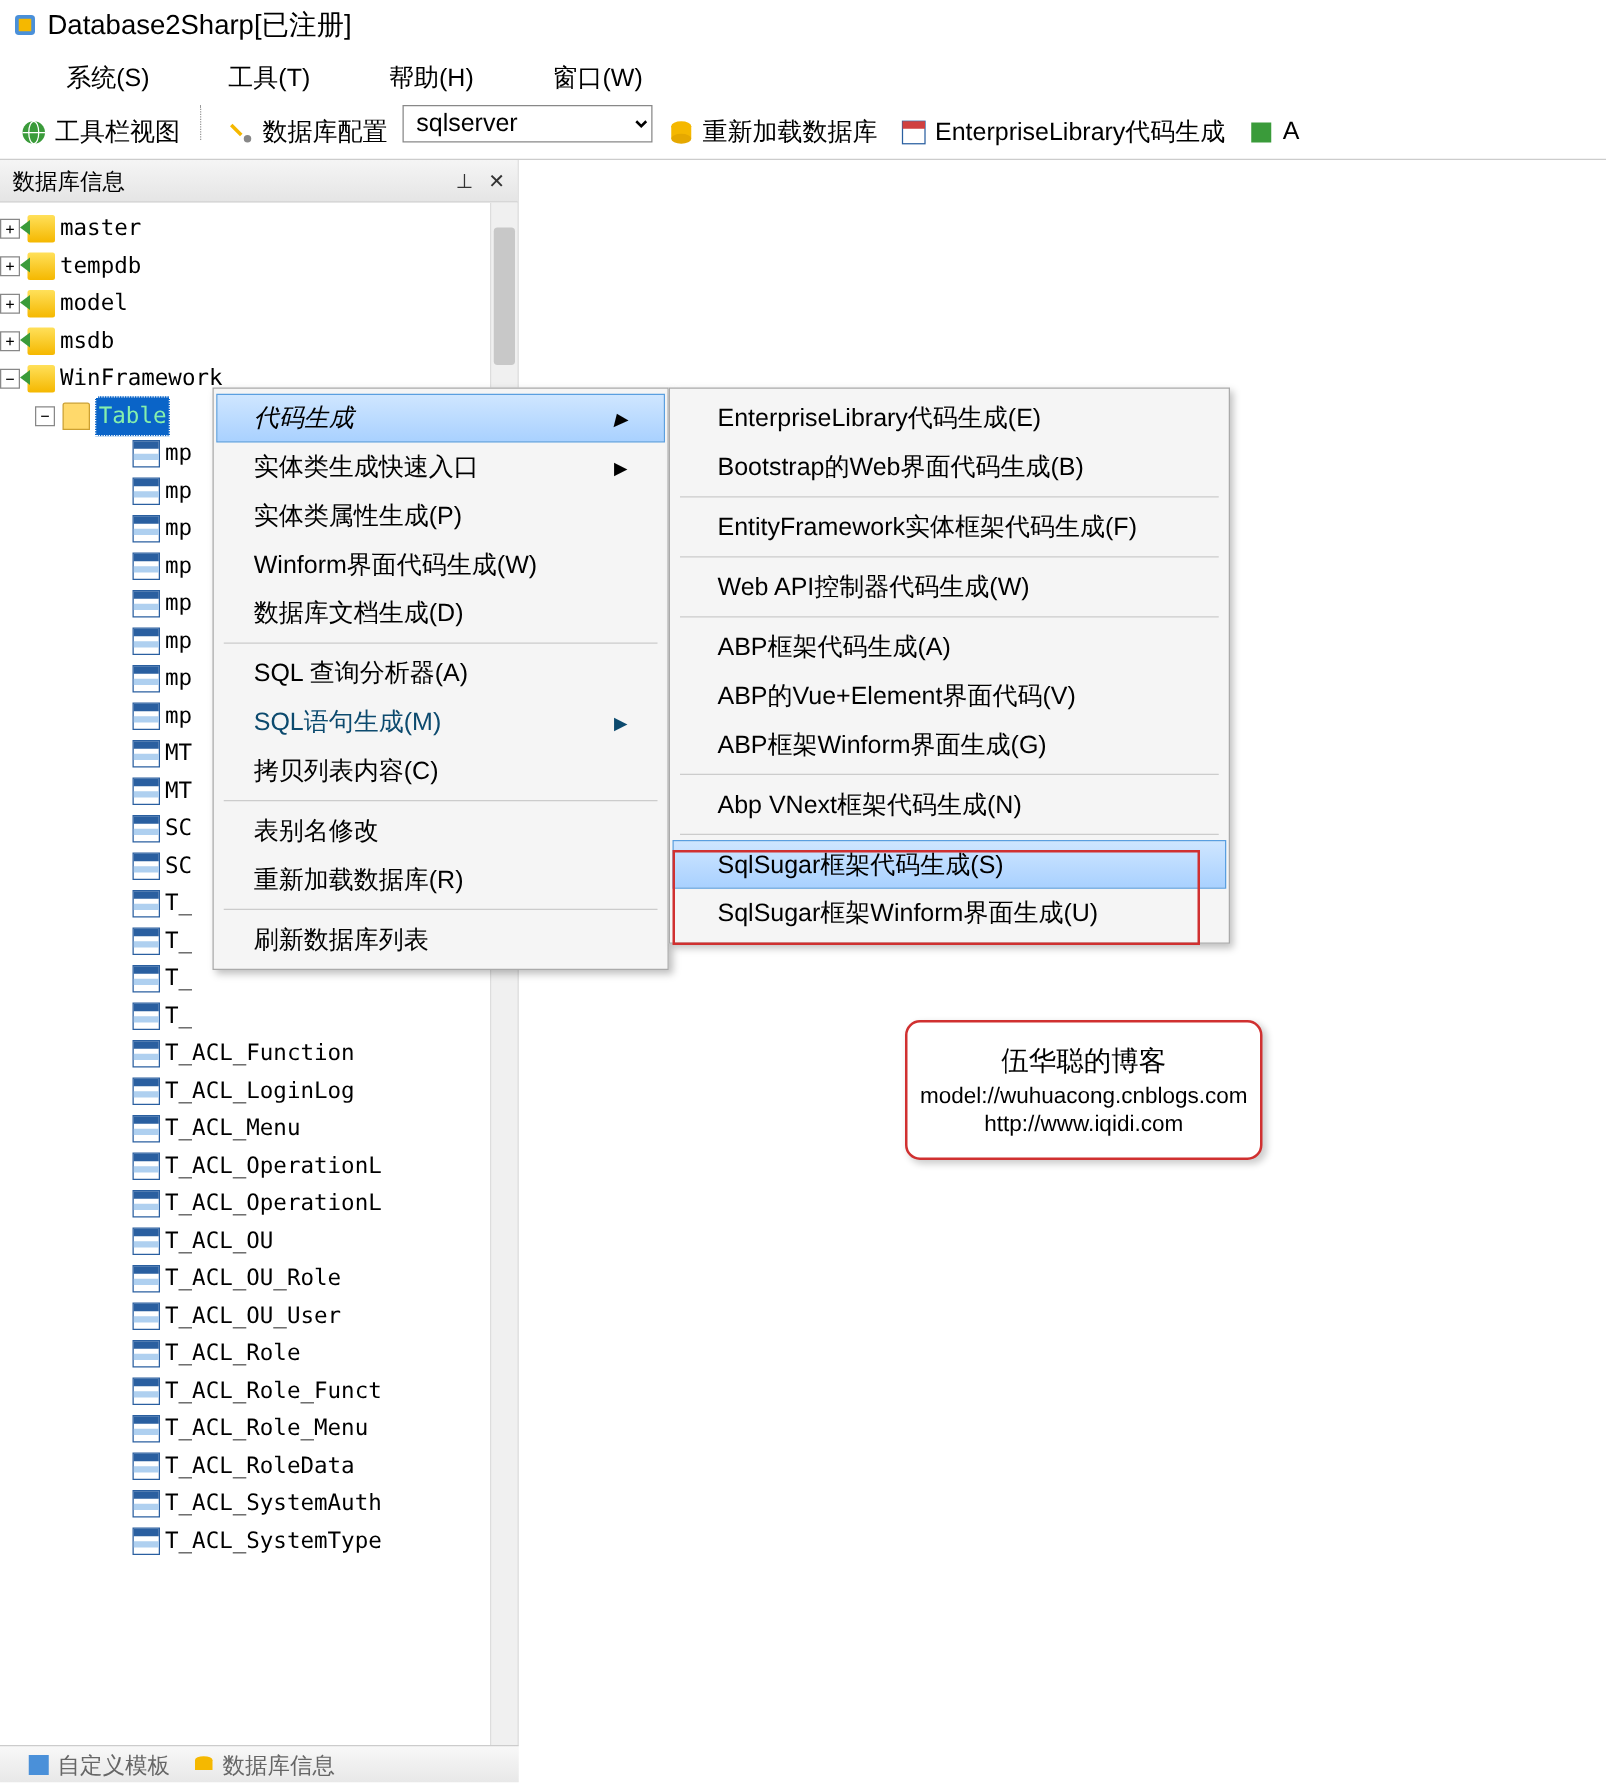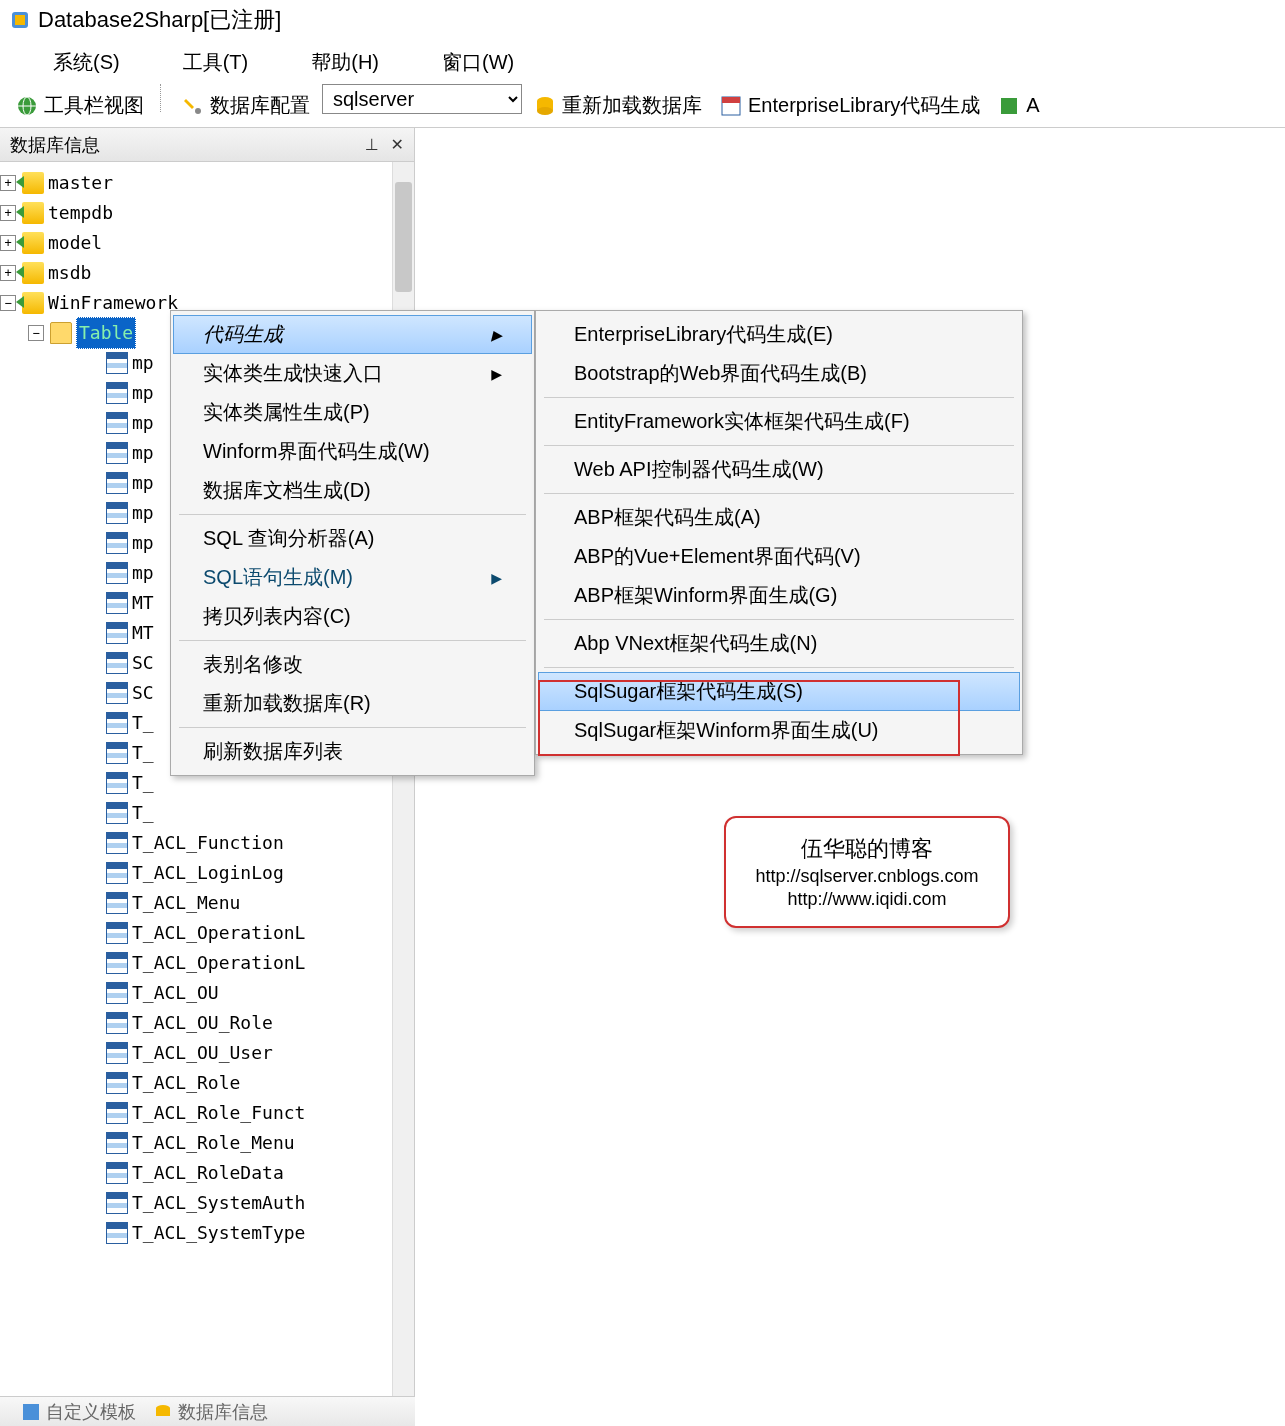--- a/index.html
+++ b/index.html
@@ -48,21 +48,21 @@
 .main { flex: 1; background: #fff; position: relative; }
 
 
 .context-menu { position: absolute; background: #f5f5f5; border: 1px solid #aaa; box-shadow: 3px 3px 6px rgba(0,0,0,0.25); font-size: 20px; padding: 4px 2px; }
 .context-menu .cm-item { padding: 6px 30px 6px 30px; display: flex; align-items: center; justify-content: space-between; position: relative; }
 .context-menu .cm-item.highlight { background: linear-gradient(#cfe6ff, #a9d1ff); border: 1px solid #5a9fe0; padding: 5px 29px 5px 29px; font-style: italic; }
 .context-menu .cm-item.disabled { color: #0c4a6e; }
 .context-menu .cm-sep { height: 1px; background: #ccc; margin: 4px 6px; }
 .context-menu .arrow { font-size: 14px; }
 .cm1 { left: 170px; top: 310px; width: 365px; }
-.cm2 { left: 535px; top: 310px; width: 488px; }
+.cm2 { left: 535px; top: 310px; width: 449px; }
 .cm2 .cm-item { padding-left: 36px; }
 .cm2 .cm-item.highlight2 { background: linear-gradient(#cfe6ff, #a9d1ff); border: 1px solid #5a9fe0; padding: 5px 35px 5px 35px; }
 .red-box { border: 2px solid #d03030; position: absolute; }
 .rb1 { left: 538px; top: 680px; width: 422px; height: 76px; }
 
 
 .watermark { position: absolute; left: 724px; top: 816px; width: 286px; height: 112px; border: 2px solid #d03030; border-radius: 12px; background: #fff; box-shadow: 3px 3px 6px rgba(0,0,0,0.2); display: flex; flex-direction: column; align-items: center; justify-content: center; font-size: 18px; gap: 2px; }
 
 
 .bottom-tabs { position: absolute; left: 0; bottom: 0; height: 30px; display: flex; align-items: center; gap: 16px; padding: 0 20px; background: linear-gradient(#f8f8f8,#e8e8e8); width: 415px; border-top: 1px solid #ccc; font-size: 18px; color: #666; }
@@ -446,21 +446,21 @@
     </div>
     <div class="cm-item">
       <span>SqlSugar框架Winform界面生成(U)</span>
     </div>
   </div>
 
 <div class="red-box rb1"></div>
 
 <div class="watermark">
   <div style="font-size:22px">伍华聪的博客</div>
-  <div>http://sqlserver.cnblogs.com</div>
+  <div>model://wuhuacong.cnblogs.com</div>
   <div>http://www.iqidi.com</div>
 </div>
 
 <div class="bottom-tabs">
   <div class="btab">
     <span class="tb-icon"><svg viewBox="0 0 22 22">
           <rect x="3" y="3" width="16" height="16" fill="#4a90d9"></rect>
         </svg></span>
     <span>自定义模板</span>
   </div>

